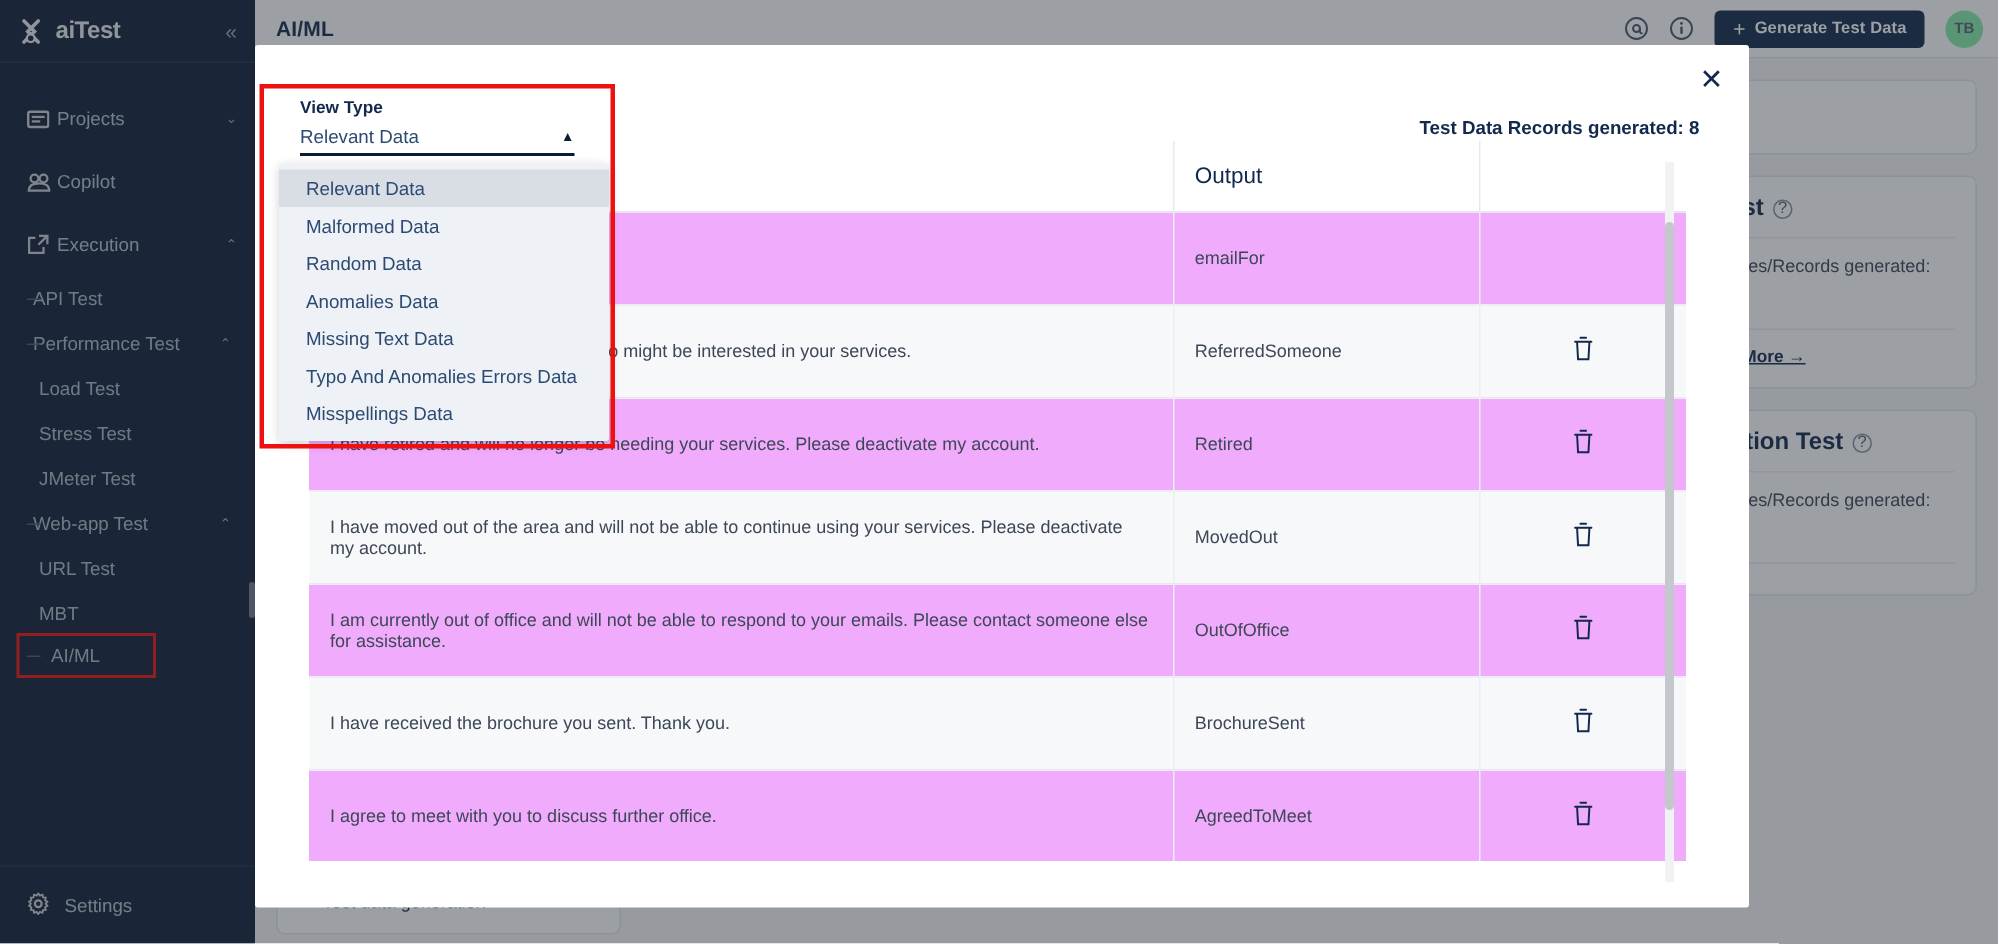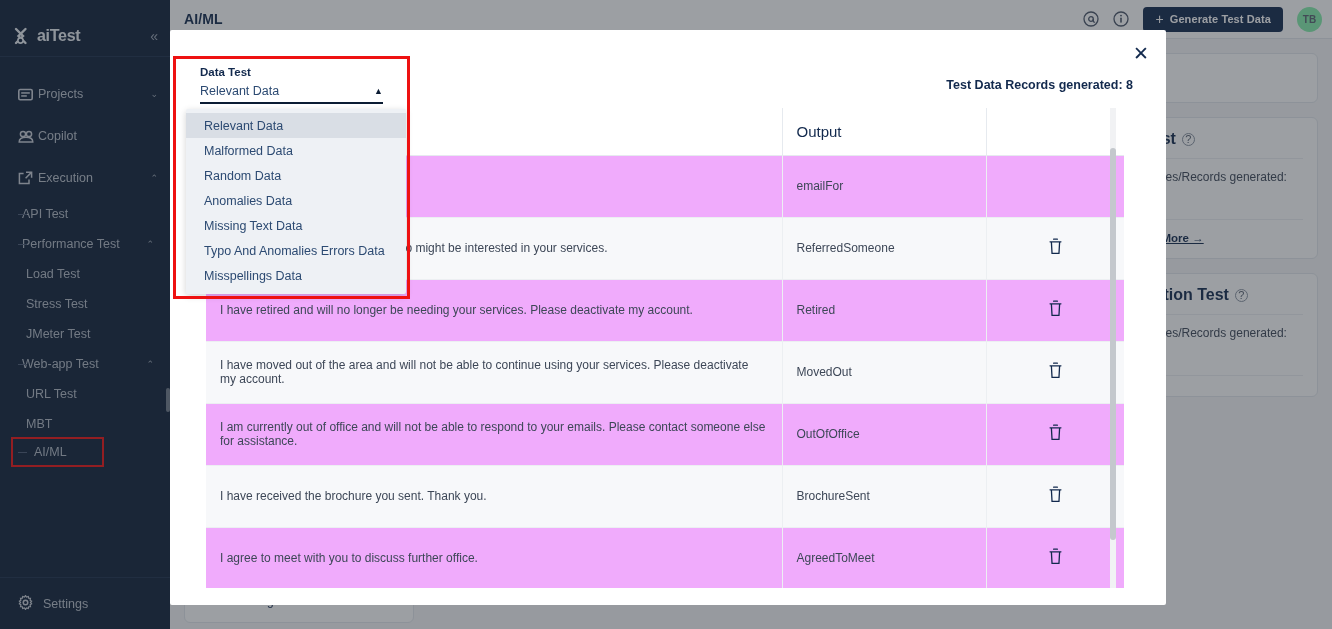--- a/index.html
+++ b/index.html
@@ -18,21 +18,20 @@
     background: #0f2039;
     color: #c9ced6;
     z-index: 5;
   }
   .logo-row {
     height: 42px;
     display: flex; align-items: center;
     padding: 0 12px 0 14px;
     border-bottom: 1px solid #1d2f4a;
     justify-content: space-between;
-    margin-top: 15px;
   }
   .logo-left { display: flex; align-items: center; gap: 3px; }
   .logo-text {
     font-size: 16px; font-weight: bold; color: #e8ecf1;
     letter-spacing: -0.3px;
   }
   .collapse-btn {
     color: #9aa4b2; font-size: 14px; cursor: pointer;
     line-height: 1;
   }
@@ -200,21 +199,21 @@
     position: absolute; left: 0; top: 0;
     width: 996px; height: 70px;
   }
   .records-label {
     position: absolute; right: 33px; top: 48px;
     font-size: 12.5px; font-weight: bold; color: #12294d;
   }
 
   
   .tbl-wrap {
-    position: absolute; left: 36px; top: 78px;
+    position: absolute; left: 36px; top: 64px;
     width: 924px; height: 480px;
     overflow: hidden;
   }
   table { border-collapse: collapse; width: 918px; table-layout: fixed; }
   thead th {
     height: 47px;
     background: #ffffff;
     font-size: 15px; font-weight: normal; color: #12294d;
     text-align: left;
     padding: 0 14px;
@@ -559,21 +558,21 @@
                   </svg>
               </span>
             </td>
           </tr>
         </tbody>
       </table>
     </div>
   </div>
 
   <div id="dd-field">
-    <div class="dd-label">Data Test</div>
+    <div class="dd-label">View Type</div>
     <div class="dd-control">
       <span class="dd-value">Relevant Data</span>
       <span class="dd-caret">▲</span>
     </div>
   </div>
 
   <div id="dd-list">
     <div class="dd-opt sel">Relevant Data</div>
     <div class="dd-opt">Malformed Data</div>
     <div class="dd-opt">Random Data</div>

